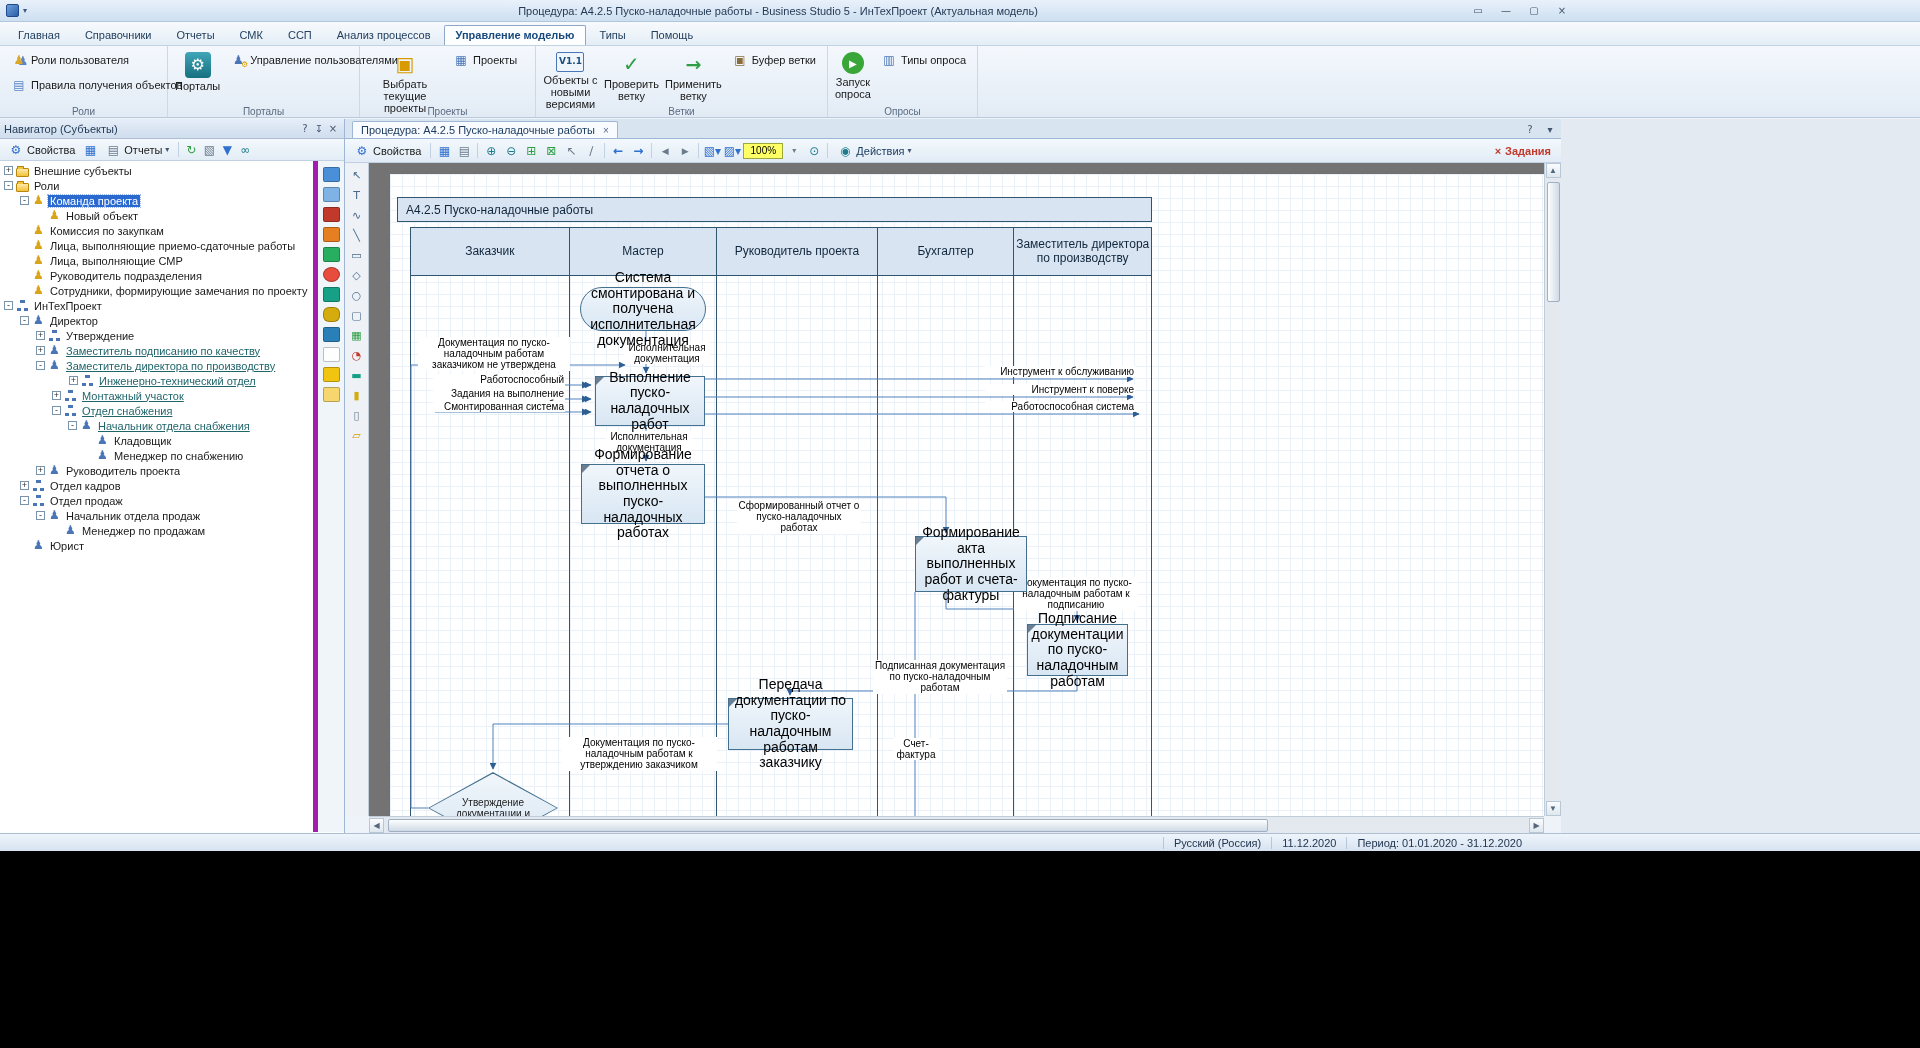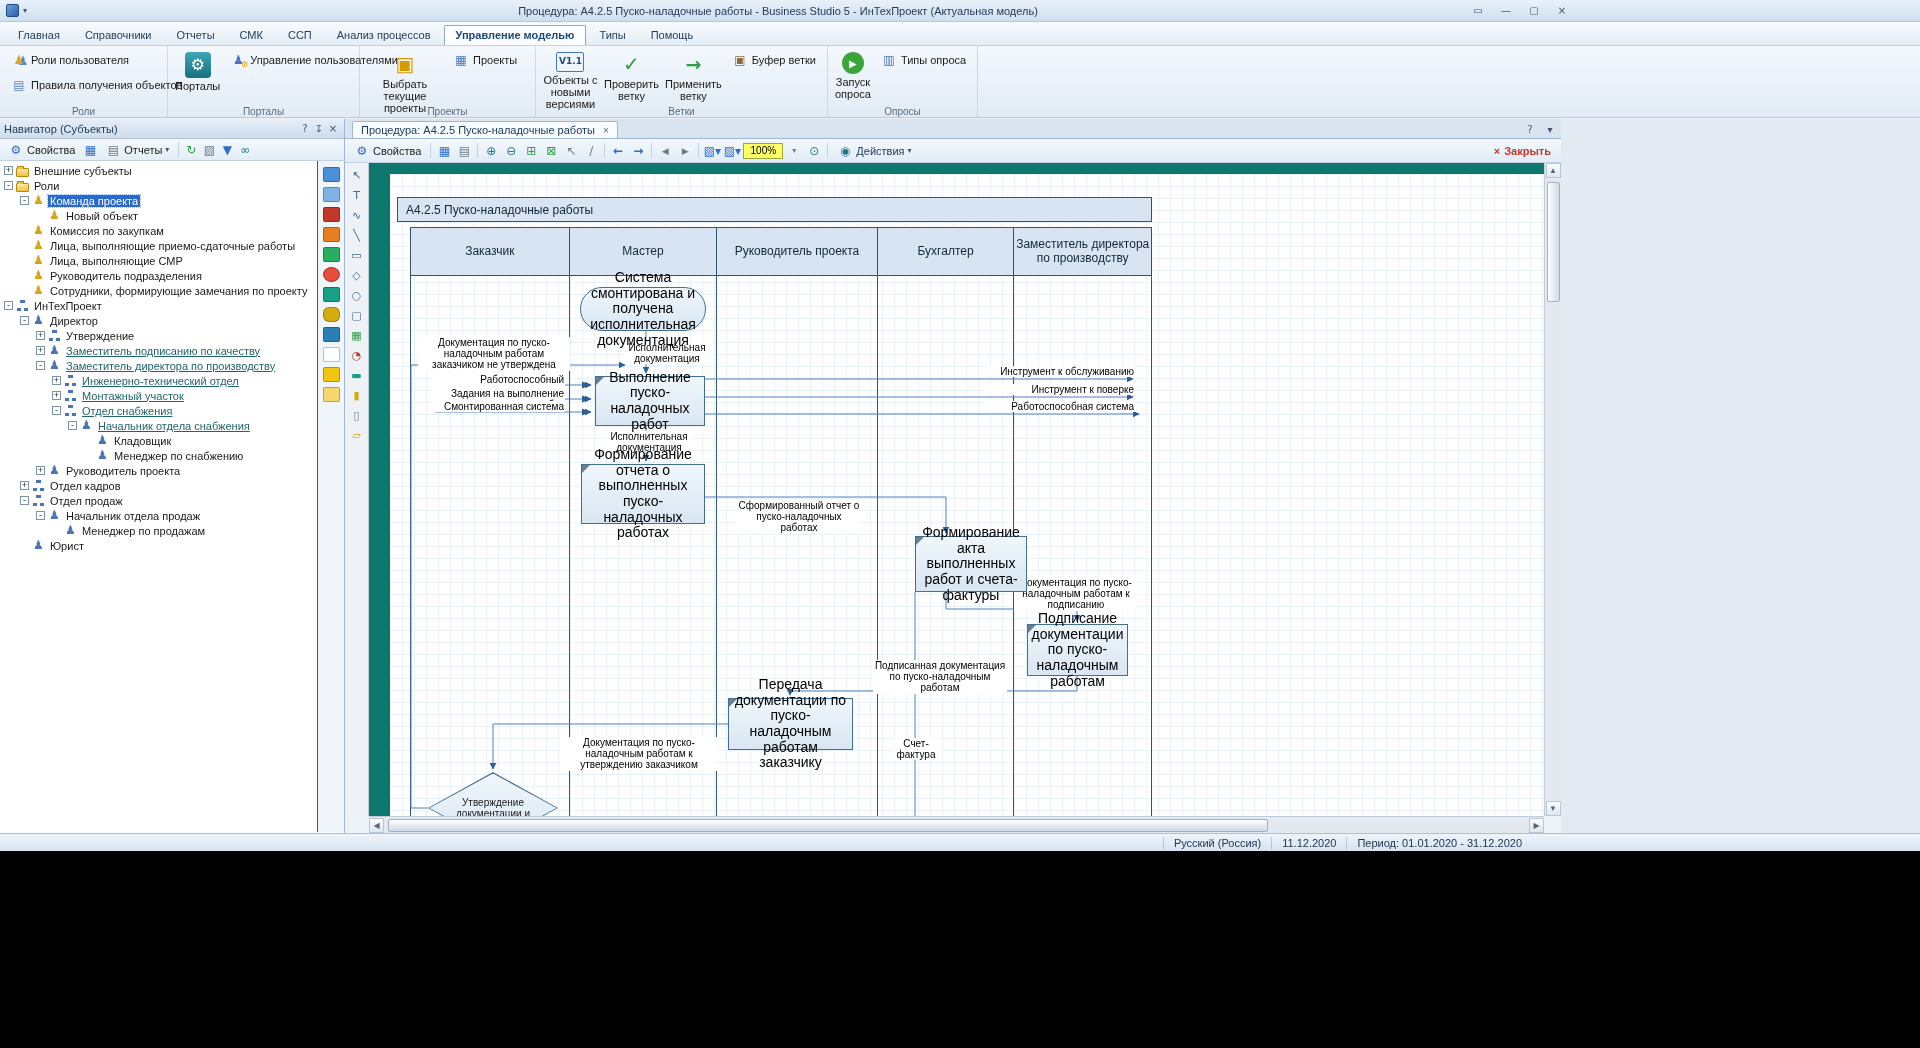--- a/index.html
+++ b/index.html
@@ -56,21 +56,21 @@
 .phead{height:20px;background:linear-gradient(#e6eef8,#cfdded);border-bottom:1px solid #aebfd4;
   display:flex;align-items:center;padding:0 4px;color:#233c58}
 .phead .sp{flex:1}
 .hico{width:14px;height:14px;display:flex;align-items:center;justify-content:center;color:#44566e;font-size:10px;
   font-family:"DejaVu Sans",sans-serif}
 .ptools{height:22px;background:linear-gradient(#f3f8fc,#e3edf6);border-bottom:1px solid #c2d1e2;
   display:flex;align-items:center;gap:2px;padding:0 3px}
 .nbtn{display:inline-flex;align-items:center;gap:3px;padding:1px 4px;border:1px solid transparent;border-radius:2px;white-space:nowrap}
 .vsep{width:1px;height:15px;background:#c3d2e2;margin:0 2px}
 #navbody{display:flex;height:671px}
-#tree{flex:1;overflow:hidden;border-right:1px solid #a21caf;padding-top:2px;background:#fff}
+#tree{flex:1;overflow:hidden;border-right:5px solid #a21caf;padding-top:2px;background:#fff}
 .trow{display:flex;align-items:center;gap:3px;height:15px;white-space:nowrap;cursor:default}
 .exp{width:9px;height:9px;border:1px solid #7a93ad;background:#fff;position:relative;flex:0 0 auto;
   font-size:9px;line-height:7px;text-align:center;color:#333}
 .exp.plus::before{content:"+"}
 .exp.minus::before{content:"-"}
 .exp.none{border:none;background:transparent}
 .tl{padding:0 2px}
 .tl.sel{background:#2a6ad0;color:#fff;outline:1px dotted #9db8e8}
 .tl.u{text-decoration:underline;color:#20656a}
 .ic{position:relative;display:inline-block;width:13px;height:13px;flex:0 0 auto;font-family:"DejaVu Sans",sans-serif}
@@ -98,21 +98,21 @@
   font-size:12px;border:1px solid transparent;border-radius:2px}
 .teal{color:#1d7a8c}.blue{color:#2f6fd0}.green{color:#2e9e44}.gray{color:#6b7b8c}
 .zoombox{width:40px;height:16px;background:#ffff66;border:1px solid #9aa93a;font-size:10px;text-align:center;padding:0}
 .closebtn{margin-left:auto;margin-right:6px;display:flex;align-items:center;gap:4px;color:#c0392b;font-weight:bold}
 #toolstrip{position:absolute;left:0;top:44px;width:24px;height:653px;background:#eef2f7;border-right:1px solid #c0ccd8;
   display:flex;flex-direction:column;align-items:center;gap:3px;padding-top:4px}
 .st{width:18px;height:17px;display:flex;align-items:center;justify-content:center;font-size:11px;color:#4a6a8a;
   font-family:"DejaVu Sans",sans-serif;border:1px solid transparent;border-radius:2px}
 
 
-#canvas{position:absolute;left:24px;top:44px;width:1175px;height:653px;background:#0f766e;overflow:hidden}
+#canvas{position:absolute;left:24px;top:44px;width:1175px;height:653px;background:#737373;overflow:hidden}
 #sheet{position:absolute;left:21px;top:11px;width:1310px;height:820px;background:#fff;
   background-image:linear-gradient(#eaf1f8 1px,transparent 1px),linear-gradient(90deg,#eaf1f8 1px,transparent 1px);
   background-size:12px 12px;box-shadow:2px 2px 3px rgba(0,0,0,.35)}
 #dtitle{position:absolute;left:28px;top:34px;width:755px;height:25px;border:1px solid #31556e;background:#d9e4f2;
   display:flex;align-items:center;padding-left:8px;font-size:12px;color:#10263c}
 #lanehead{position:absolute;left:41px;top:64px;width:742px;height:49px;border:1px solid #31556e;display:flex}
 .lh{background:#d9e4f2;display:flex;align-items:center;justify-content:center;text-align:center;font-size:12px;
   line-height:1.15;color:#10263c;padding:1px}
 .lh+.lh{border-left:1px solid #31556e}
 #lanebody{position:absolute;left:41px;top:113px;width:742px;height:540px;border-left:1px solid #31556e;border-right:1px solid #31556e;display:flex}
@@ -345,21 +345,21 @@
         <div class="trow" style="padding-left:36px">
             <span class="exp plus"></span>
             <span class="ic ic-pawn ic-person">♟</span>
             <span class="tl u">Заместитель подписанию по качеству</span>
           </div>
         <div class="trow" style="padding-left:36px">
             <span class="exp minus"></span>
             <span class="ic ic-pawn ic-person">♟</span>
             <span class="tl u">Заместитель директора по производству</span>
           </div>
-        <div class="trow" style="padding-left:52px">
+        <div class="trow" style="padding-left:69px">
             <span class="exp plus"></span>
             <span class="ic ic-org"></span>
             <span class="tl u">Инженерно-технический отдел</span>
           </div>
         <div class="trow" style="padding-left:52px">
             <span class="exp plus"></span>
             <span class="ic ic-org"></span>
             <span class="tl u">Монтажный участок</span>
           </div>
         <div class="trow" style="padding-left:52px">
@@ -472,21 +472,21 @@
       <span class="ti gray" style="font-size:8px">▾</span>
       <span class="ti teal">⊙</span>
       <span class="vsep"></span>
       <div class="nbtn">
         <span class="g s16 teal">◉</span>
         <span style="color:#1d3c60">Действия</span>
         <span style="font-size:8px;color:#44566e">▾</span>
       </div>
       <div class="closebtn">
         <span>×</span>
-        <span>Закрыть</span>
+        <span>Задания</span>
       </div>
     </div>
 
     <div id="toolstrip">
       <span class="st">↖</span>
       <span class="st">T</span>
       <span class="st">∿</span>
       <span class="st">╲</span>
       <span class="st">▭</span>
       <span class="st">◇</span>

